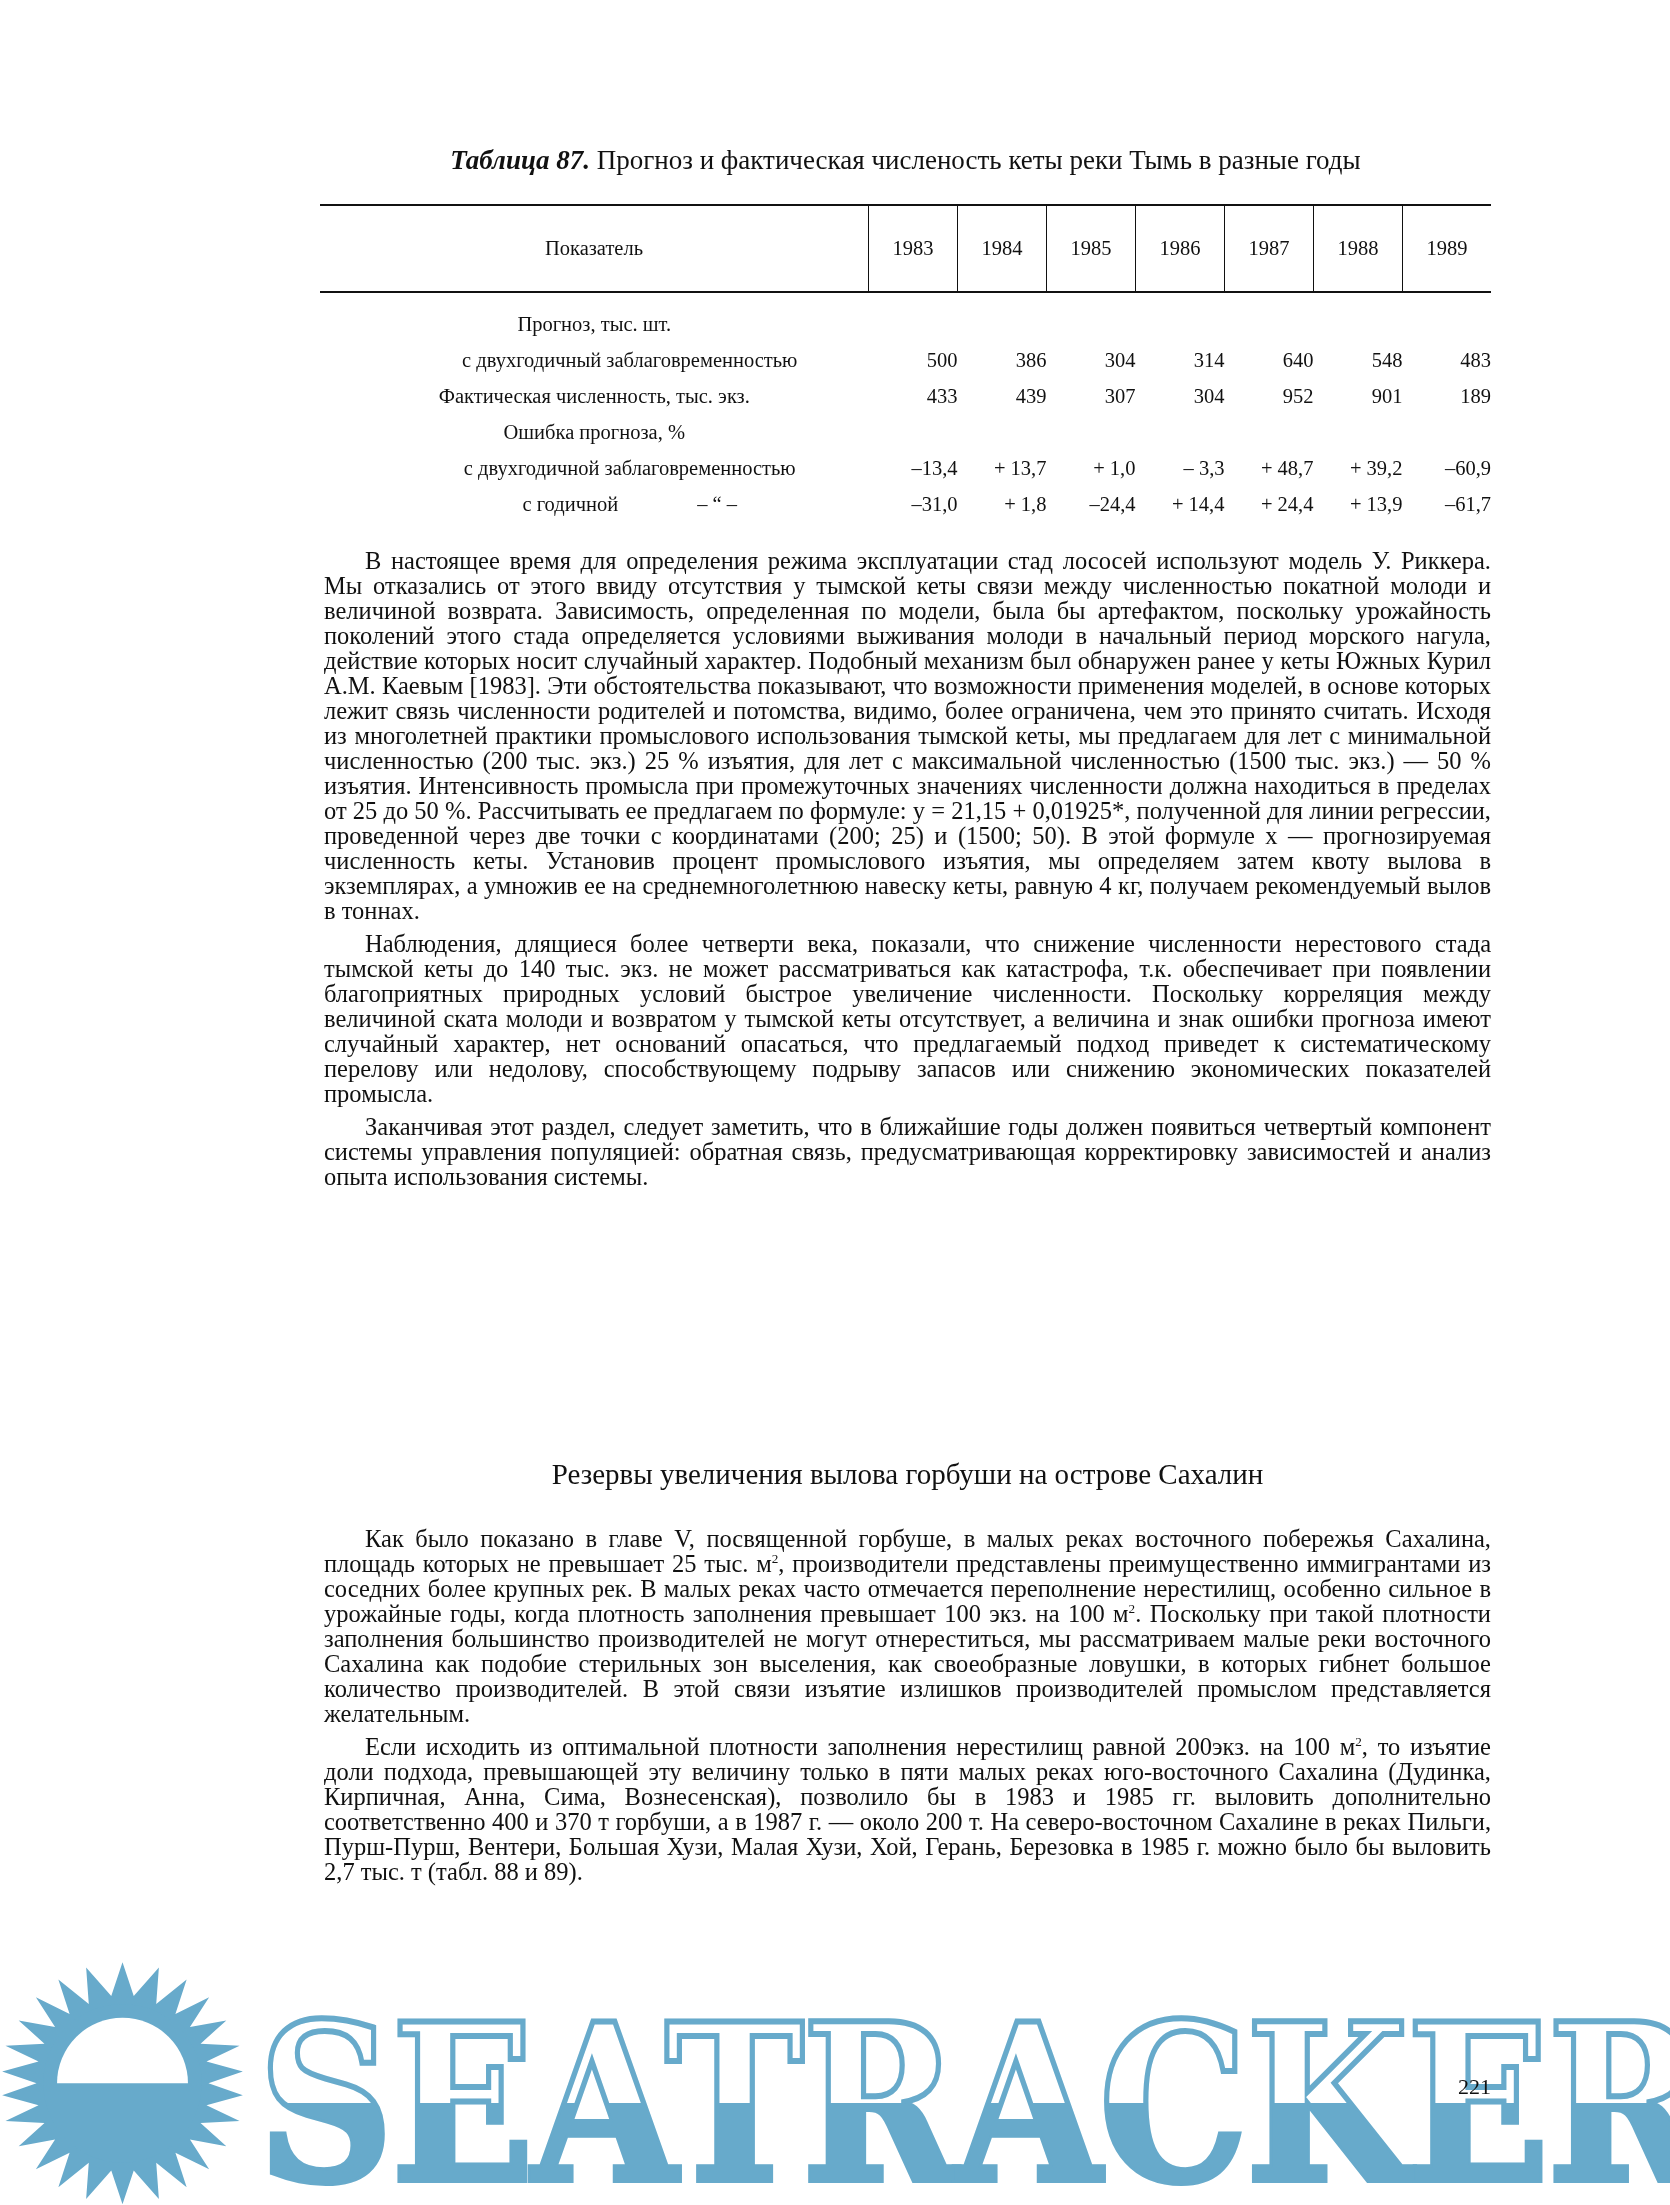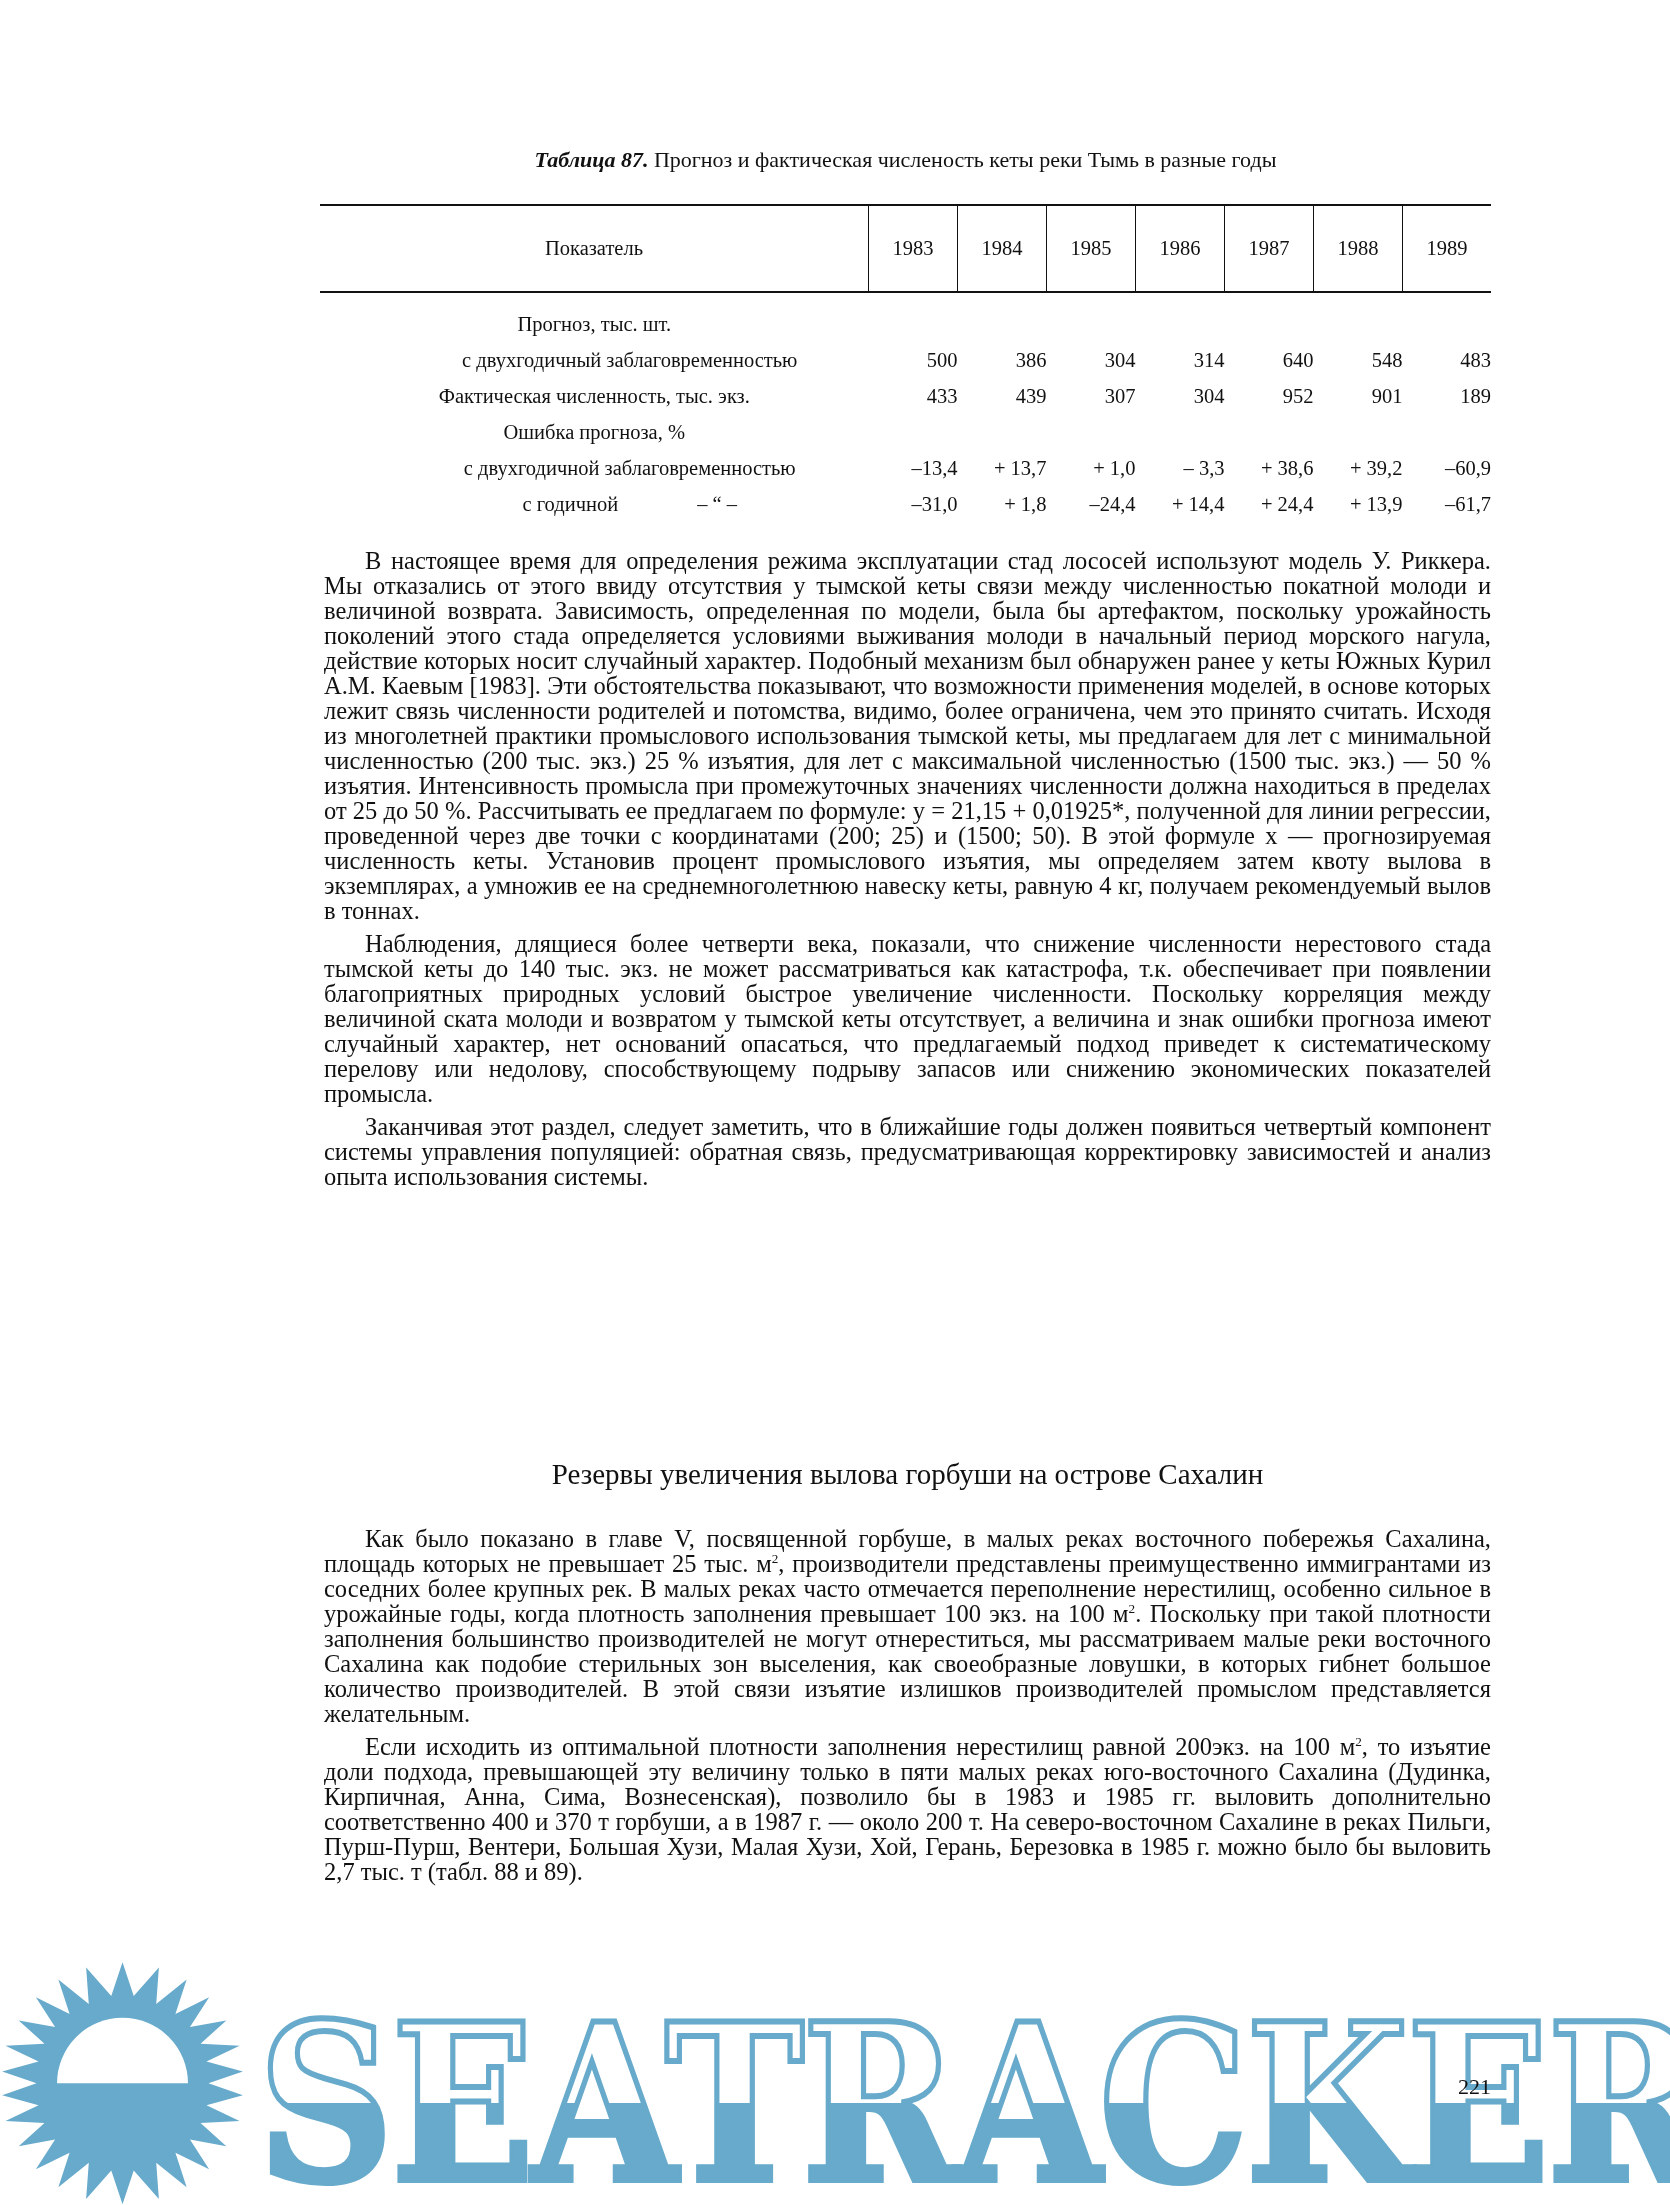--- a/index.html
+++ b/index.html
@@ -1,21 +1,21 @@
 <!DOCTYPE html>
 <html style="font-size:10.6px"><head>
 <meta charset="utf-8">
 <style>
   html, body { margin: 0; padding: 0; background: #ffffff; }
   body { width: 1670px; height: 2205px; position: relative; overflow: hidden;
          font-family: "Liberation Serif", "DejaVu Serif", serif; color: #111; }
   .page { position: absolute; left: 0; top: 0; width: 1670px; height: 2205px; }
 
   .table-caption { position: absolute; left: 320px; width: 1171px; top: 147px;
-                   text-align: center; font-size: 22px; line-height: 26.5px; }
+                   text-align: center; font-size: 27px; line-height: 26.5px; }
   .table-caption .cap-label { font-weight: bold; font-style: italic; }
 
   .data-table { position: absolute; left: 320px; top: 204px; width: 1171px;
                 border-collapse: collapse; font-size: 20.5px; }
   .data-table th { font-weight: normal; height: 85px; padding: 0;
                    border-top: 2.6px solid #111; border-bottom: 2.6px solid #111; }
   .data-table th.year { border-left: 1.3px solid #111; width: 88px; }
   .data-table td { height: 36px; padding: 0; vertical-align: middle; }
   .data-table td.num { text-align: right; }
   .data-table td.label { text-align: center; }
@@ -106,21 +106,21 @@
         <td class="num"></td>
         <td class="num"></td>
         <td class="num"></td>
       </tr>
       <tr>
         <td class="label indent">с двухгодичной заблаговременностью</td>
         <td class="num">–13,4</td>
         <td class="num">+ 13,7</td>
         <td class="num">+ 1,0</td>
         <td class="num">– 3,3</td>
-        <td class="num">+ 38,6</td>
+        <td class="num">+ 48,7</td>
         <td class="num">+ 39,2</td>
         <td class="num">–60,9</td>
       </tr>
       <tr>
         <td class="label indent"><span>с годичной</span><span class="ditto">– “ –</span></td>
         <td class="num">–31,0</td>
         <td class="num">+ 1,8</td>
         <td class="num">–24,4</td>
         <td class="num">+ 14,4</td>
         <td class="num">+ 24,4</td>

